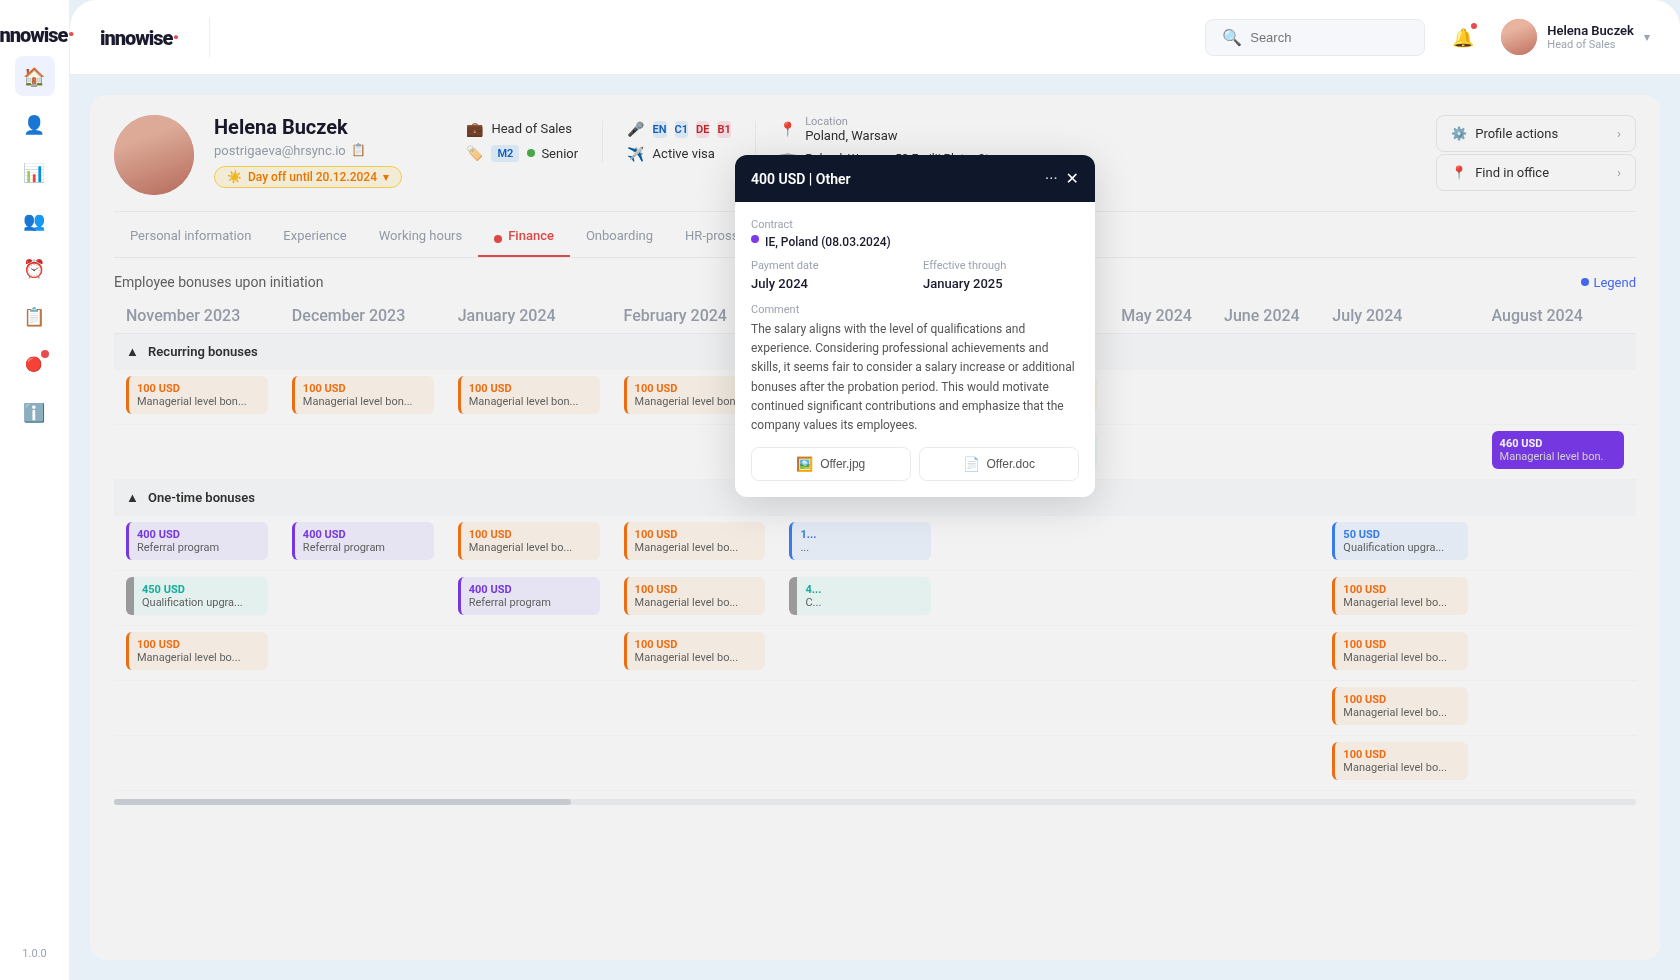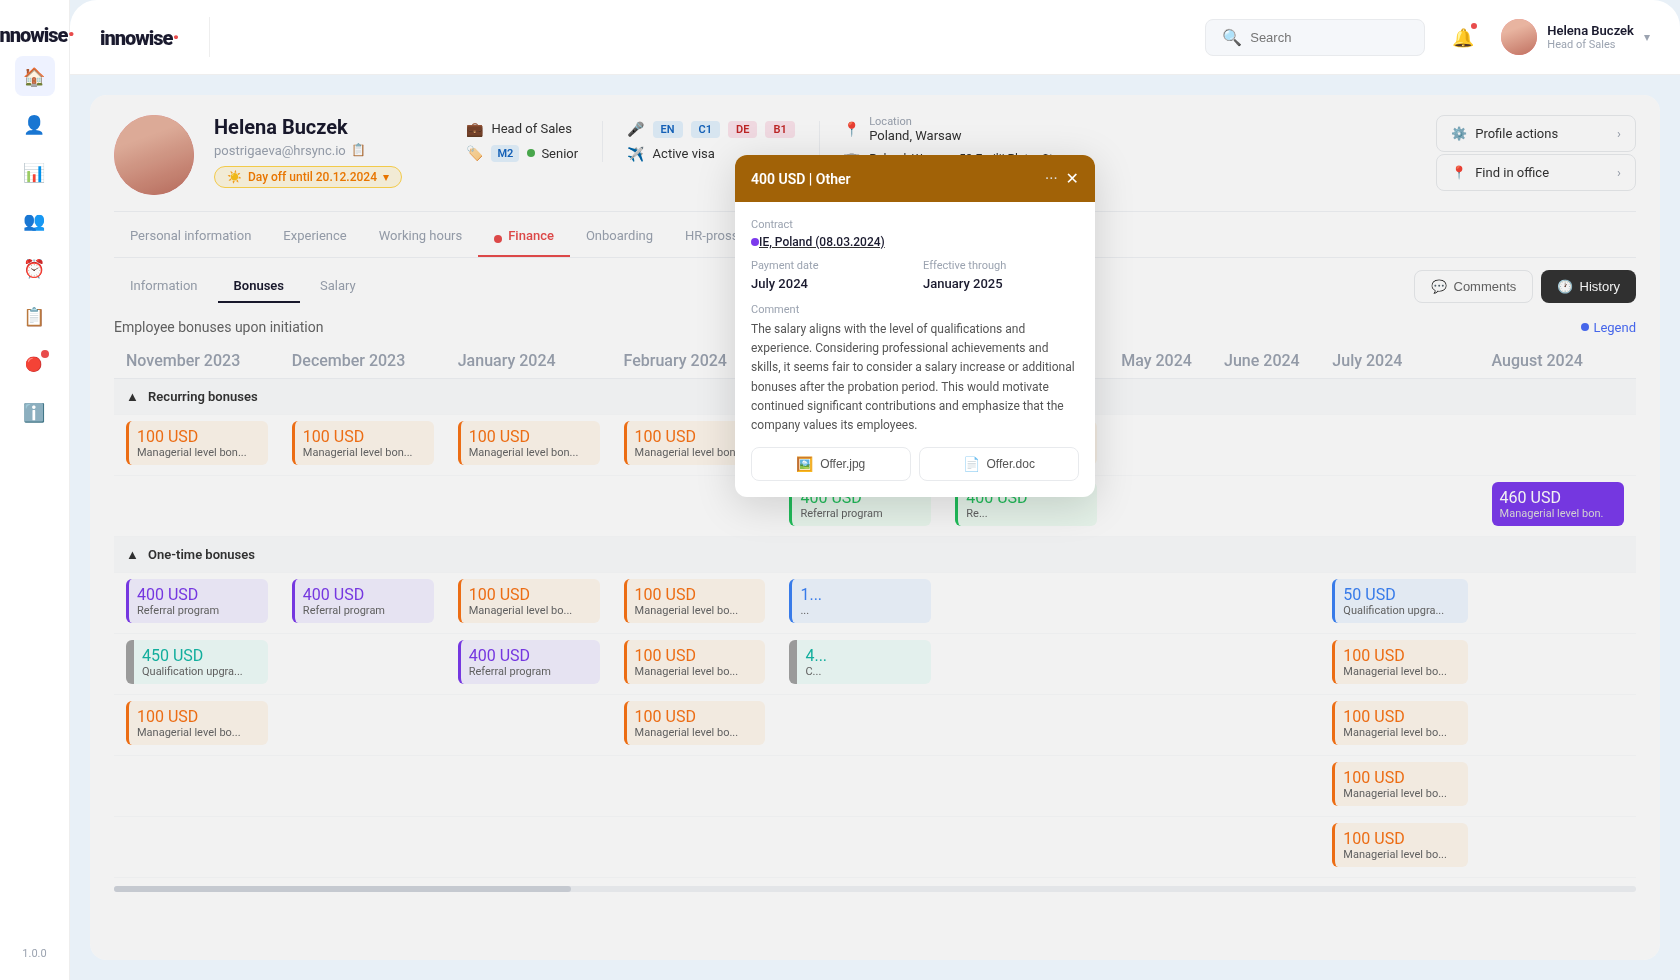--- a/index.html
+++ b/index.html
@@ -197,21 +197,21 @@
       border-right: 1px solid #f0f2f5;
     }
     .meta-group:last-child { border-right: none; }
     .meta-item {
       display: flex; align-items: center; gap: 8px;
       font-size: 13px; color: #333;
     }
     .meta-icon { font-size: 14px; color: #9ba3b0; }
     .lang-badge {
       display: inline-flex; align-items: center; gap: 3px;
-      padding: 2px 8px; border-radius: 4px; font-size: 11px; font-weight: 600;
+      padding: 2px 0; border-radius: 4px; font-size: 11px; font-weight: 600;
     }
     .lang-en { background: #e3f2fd; color: #1565c0; }
     .lang-c1 { background: #e3f2fd; color: #1565c0; }
     .lang-de { background: #fce4ec; color: #c62828; }
     .lang-b1 { background: #fce4ec; color: #c62828; }
     .level-badge {
       display: inline-flex; align-items: center; gap: 6px;
       font-size: 13px; color: #333;
     }
     .level-dot { width: 8px; height: 8px; border-radius: 50%; background: #4caf50; }
@@ -337,21 +337,21 @@
       background: #fafbfc;
     }
 
     .bonus-chip {
       border-radius: 6px;
       padding: 6px 8px;
       margin-bottom: 4px;
       cursor: pointer;
       transition: opacity 0.2s;
     }
-    .chip-amount { font-weight: 400; font-size: 16px; }
+    .chip-amount { font-weight: 700; font-size: 11px; }
     .chip-label { font-size: 11px; color: #666; white-space: nowrap; overflow: hidden; text-overflow: ellipsis; max-width: 110px; }
 
     
     .chip-purple { background: #f3f0ff; border-left: 3px solid #7c3aed; }
     .chip-purple .chip-amount { color: #7c3aed; }
     .chip-orange { background: #fff7ed; border-left: 3px solid #f97316; }
     .chip-orange .chip-amount { color: #f97316; }
     .chip-green { background: #f0fdf4; border-left: 3px solid #22c55e; }
     .chip-green .chip-amount { color: #22c55e; }
     .chip-blue { background: #eff6ff; border-left: 3px solid #3b82f6; }
@@ -375,37 +375,37 @@
       z-index: 100;
     }
     .modal {
       background: #fff;
       border-radius: 12px;
       box-shadow: 0 8px 40px rgba(0,0,0,0.15);
       width: 360px;
       overflow: hidden;
     }
     .modal-header {
-      background: #a16207;
+      background: #0f172a;
       padding: 14px 16px;
       display: flex;
       align-items: center;
       justify-content: space-between;
     }
     .modal-title { font-size: 14px; font-weight: 600; color: #fff; }
     .modal-header-actions { display: flex; align-items: center; gap: 8px; }
     .modal-dots { color: #ddd; font-size: 16px; cursor: pointer; }
     .modal-close { color: #fff; cursor: pointer; font-size: 16px; }
     .modal-body { padding: 16px; }
     .modal-row { display: flex; gap: 16px; margin-bottom: 12px; }
     .modal-field { flex: 1; }
     .modal-label { font-size: 11px; color: #9ba3b0; margin-bottom: 4px; }
     .modal-value { font-size: 13px; color: #1a1a2e; font-weight: 500; }
     .modal-value.small { font-size: 12px; }
-    .contract-item { display: flex; align-items: center; font-size: 13px; color: #333; text-decoration: underline; }
+    .contract-item { display: flex; align-items: flex-start; gap: 6px; font-size: 13px; color: #333; }
     .contract-dot { width: 8px; height: 8px; border-radius: 50%; background: #7c3aed; flex-shrink: 0; }
     .comment-text { font-size: 12px; color: #555; line-height: 1.6; }
     .modal-attachments { display: flex; gap: 8px; margin-top: 12px; }
     .attach-btn {
       display: flex; align-items: center; gap: 6px;
       padding: 8px 12px;
       border: 1px solid #e8eaed;
       border-radius: 8px;
       font-size: 12px; color: #555;
       cursor: pointer; background: #fff;
@@ -564,37 +564,20 @@
           <div class="tab has-dot active">
             <span class="tab-dot"></span>
             Finance
           </div>
           <div class="tab">Onboarding</div>
           <div class="tab">HR-prosseses</div>
           <div class="tab">Workflow management</div>
           <div class="tab">Files</div>
         </div>
 
-        <div class="sub-tabs-row">
-          <div class="sub-tabs">
-            <div class="sub-tab">Information</div>
-            <div class="sub-tab active">Bonuses</div>
-            <div class="sub-tab">Salary</div>
-          </div>
-          <div class="history-btn-group">
-            <button class="btn-outline">
-              <span>💬</span>
-              <span>Comments</span>
-            </button>
-            <button class="btn-solid">
-              <span>🕐</span>
-              <span>History</span>
-            </button>
-          </div>
-        </div>
 
         <div class="bonus-table-wrapper">
           <div class="bonus-header-row">
             <span class="bonus-title">Employee bonuses upon initiation</span>
             <div class="legend-btn">
               <span style="width:8px; height:8px; background:#4a6cf7; border-radius:50%; display:inline-block;"></span>
               <span>Legend</span>
             </div>
           </div>
 

